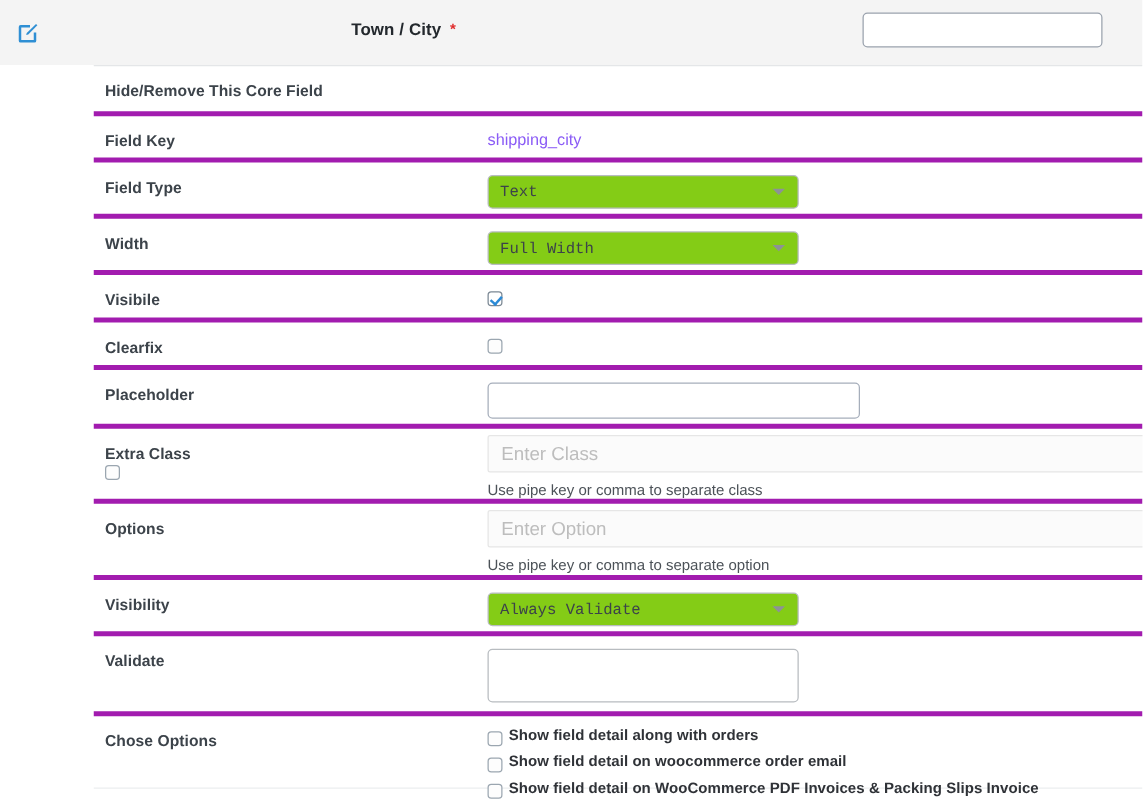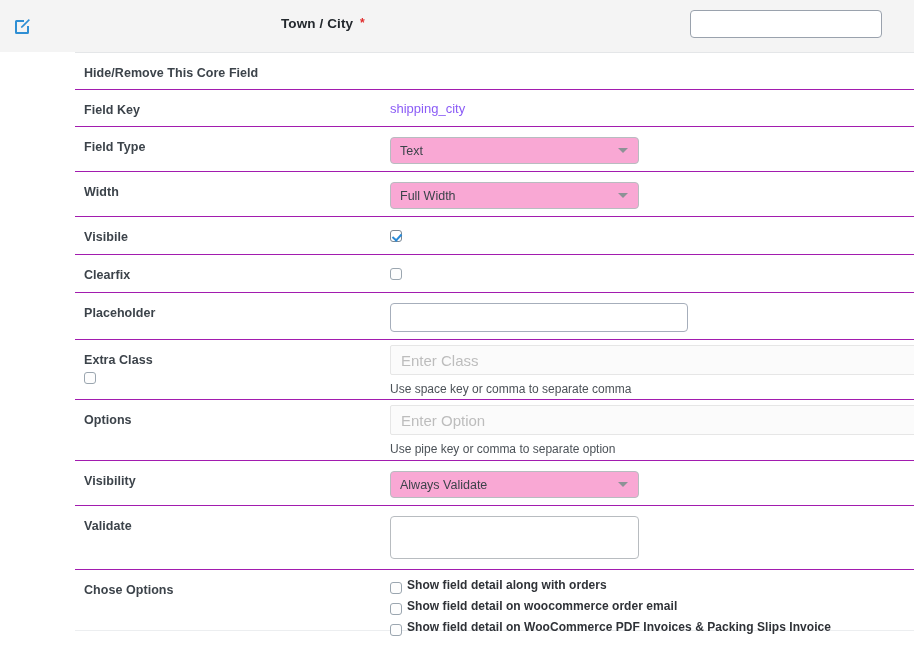--- a/index.html
+++ b/index.html
@@ -73,21 +73,21 @@
 
   
   .rows {
     padding-left: 75px;
     box-sizing: border-box;
   }
   .row {
     position: relative;
     display: flex;
     align-items: flex-start;
-    border-top: 1px solid #a21caf;
+    border-top: 4px solid #a21caf;
     min-height: 37px;
     box-sizing: border-box;
   }
   .row:first-child { border-top: 1px solid #e4e6e8; flex-direction: column; }
 
   .row-label {
     flex: 0 0 306px;
     font-weight: bold;
     font-size: 12.5px;
     color: #3c434a;
@@ -155,22 +155,22 @@
     color: #8b5cf6;
   }
 
   .sel {
     margin-left: 9px;
     width: 249px;
     height: 27px;
     box-sizing: border-box;
     border: 1px solid #b8bcc0;
     border-radius: 4px;
-    background: #f9a8d4;
-    font-family: Liberation Sans, sans-serif;
+    background: #84cc16;
+    font-family: Liberation Mono, monospace;
     font-size: 12.5px;
     color: #3c434a;
     padding: 0 9px;
     display: flex;
     align-items: center;
     justify-content: space-between;
     cursor: pointer;
     user-select: none;
   }
   .sel .caret {
@@ -332,21 +332,21 @@
     <div class="row-label">Placeholder</div>
     <div class="row-control">
       <input class="txt" type="text" placeholder="" style="">
     </div>
   </div>
 
   <div class="row r-class">
     <div class="row-label">Extra Class</div>
     <div class="row-control">
       <input class="txt-disabled" type="text" disabled="" placeholder="Enter Class" style="">
-      <div class="hint">Use space key or comma to separate comma</div>
+      <div class="hint">Use pipe key or comma to separate class</div>
     </div>
   </div>
 
   <div class="row r-opts">
     <div class="row-label">Options</div>
     <div class="row-control">
       <input class="txt-disabled" type="text" disabled="" placeholder="Enter Option" style="">
       <div class="hint">Use pipe key or comma to separate option</div>
     </div>
   </div>

